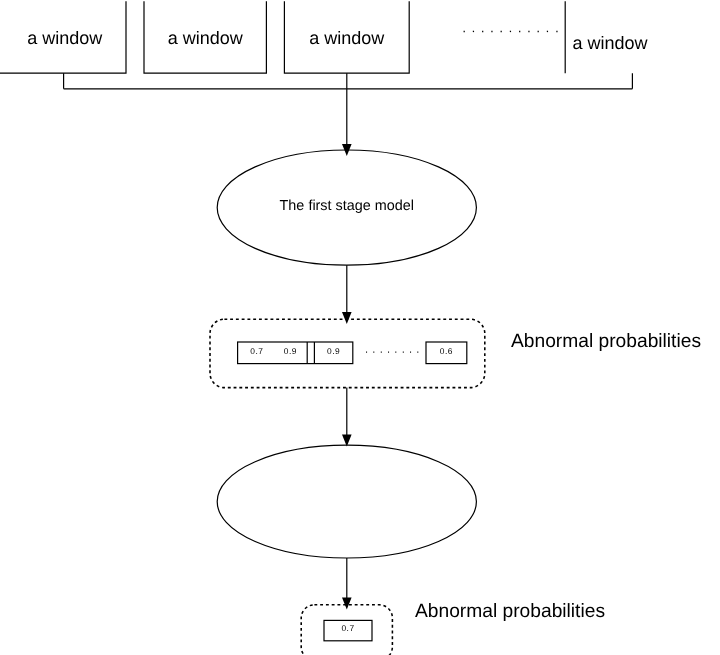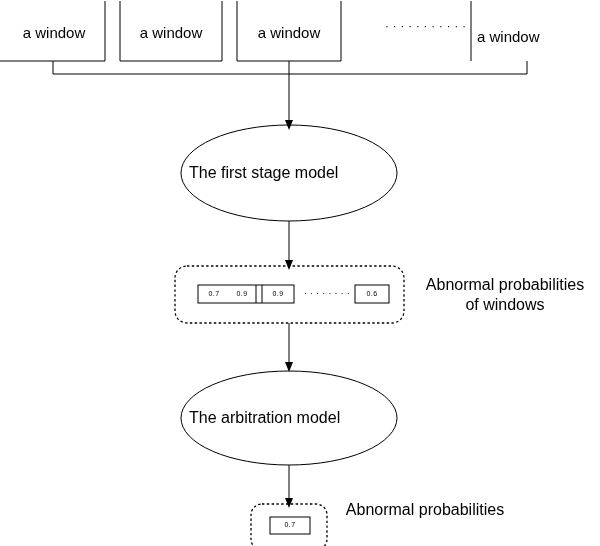--- a/index.html
+++ b/index.html
@@ -29,21 +29,22 @@
   .lbl {
     position: absolute;
     white-space: nowrap;
     line-height: 1.18;
   }
   .window-label {
     font-size: 15px;
     text-align: center;
   }
   .ellipse-label {
-    font-size: 16px;
+    font-size: 12px;
+    text-align: center;
   }
   .prob-cell-label {
     font-size: 7px;
     text-align: center;
     letter-spacing: 0.4px;
   }
   .side-label {
     font-size: 16px;
     text-align: center;
     line-height: 1.28;
@@ -133,24 +134,22 @@
   <div class="lbl prob-cell-label" style="left:200px; top:290px; width:28px;">0.7</div>
   <div class="lbl prob-cell-label" style="left:228px; top:290px; width:28px;">0.9</div>
   <div class="lbl prob-cell-label" style="left:263px; top:290px; width:30px;">0.9</div>
 
   <div class="lbl" style="left:300px; top:288px; width:54px; font-size:9px; text-align:center; letter-spacing:0.3px;">· · · · · · · ·</div>
 
   <div class="lbl prob-cell-label" style="left:356px; top:290px; width:32px;">0.6</div>
 
   <div class="lbl side-label" style="left:412px; top:275px; width:186px;">
     <div>Abnormal probabilities</div>
-    <div>of windows</div>
   </div>
 
-  <div class="lbl ellipse-label" style="left:189px; top:409px; width:200px;">The arbitration model</div>
 
   <div class="lbl prob-cell-label" style="left:272px; top:521px; width:36px;">0.7</div>
 
   <div class="lbl side-label" style="left:332px; top:500px; width:186px; text-align:center;">
     <div>Abnormal probabilities</div>
   </div>
 
 </div>
 
 </body></html>

